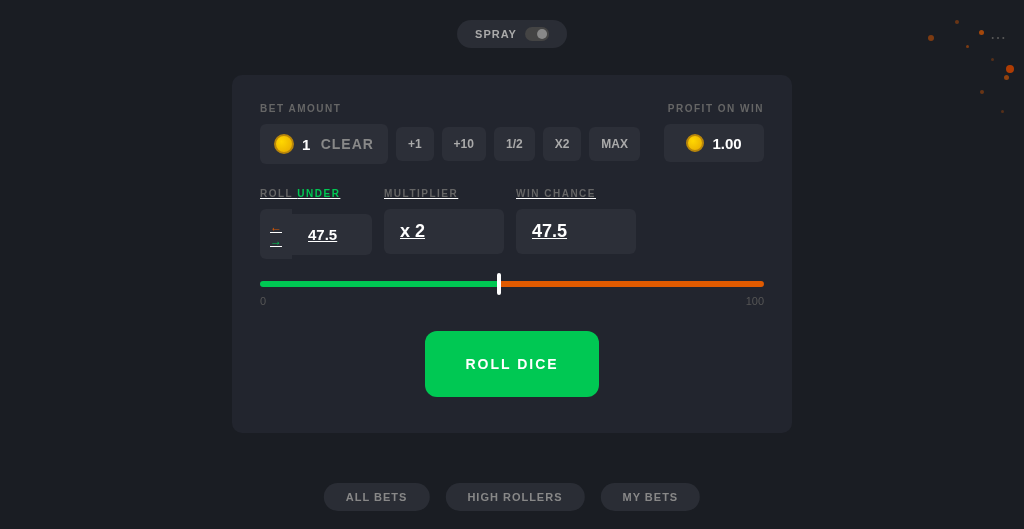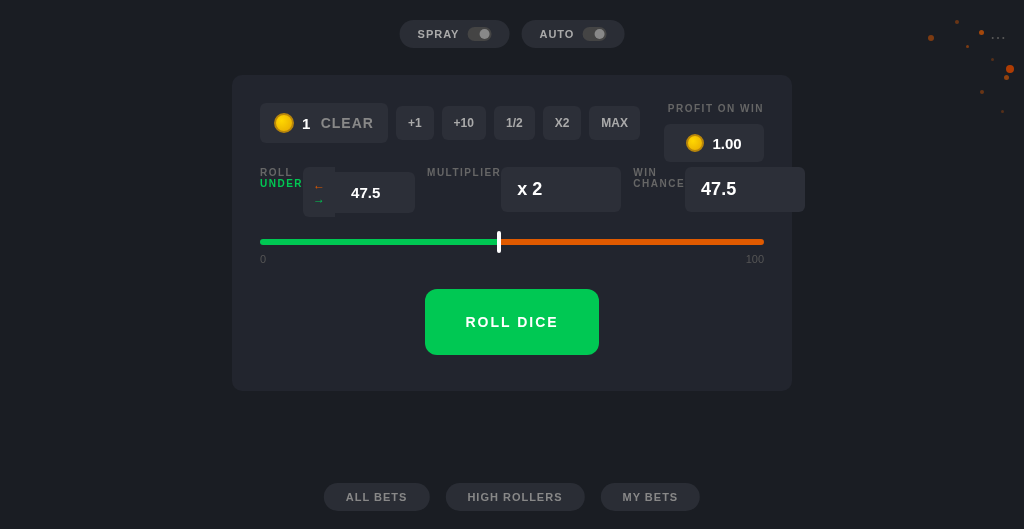--- a/index.html
+++ b/index.html
@@ -175,21 +175,22 @@
     
     .params-row {
       display: flex;
       align-items: flex-start;
       gap: 12px;
       margin-bottom: 22px;
     }
 
     .param-group {
       display: flex;
-      flex-direction: row;
+      flex-direction: column;
+      text-decoration: underline;
     }
 
     .param-input-row {
       display: flex;
       align-items: center;
       gap: 0;
     }
 
     .swap-btn {
       background: #2c2f38;
@@ -347,31 +348,28 @@
 <div class="dot" style="width:3px;height:3px;top:110px;right:20px;opacity:0.3;"></div>
 <div class="dot" style="width:6px;height:6px;top:35px;right:90px;opacity:0.5;"></div>
 
 <div style="position:absolute;top:28px;right:18px;color:#555;font-size:16px;">⋯</div>
 
 <div class="top-controls">
   <button class="toggle-btn">
     <span>SPRAY</span>
     <span class="toggle-indicator"></span>
   </button>
-  <button class="toggle-btn">
-    <span>AUTO</span>
-    <span class="toggle-indicator"></span>
-  </button>
 </div>
 
 <div class="main-card">
 
   <div style="display:flex; justify-content:space-between; align-items:flex-start; margin-bottom:0;">
 
     <div style="flex:1; margin-right:24px;">
+      <div class="section-label">BET AMOUNT</div>
       <div class="bet-row">
         <div class="bet-input">
           <div class="coin-icon"></div>
           <span class="bet-value">1</span>
           <button class="clear-btn">CLEAR</button>
         </div>
         <button class="quick-btn">+1</button>
         <button class="quick-btn">+10</button>
         <button class="quick-btn">1/2</button>
         <button class="quick-btn">X2</button>

